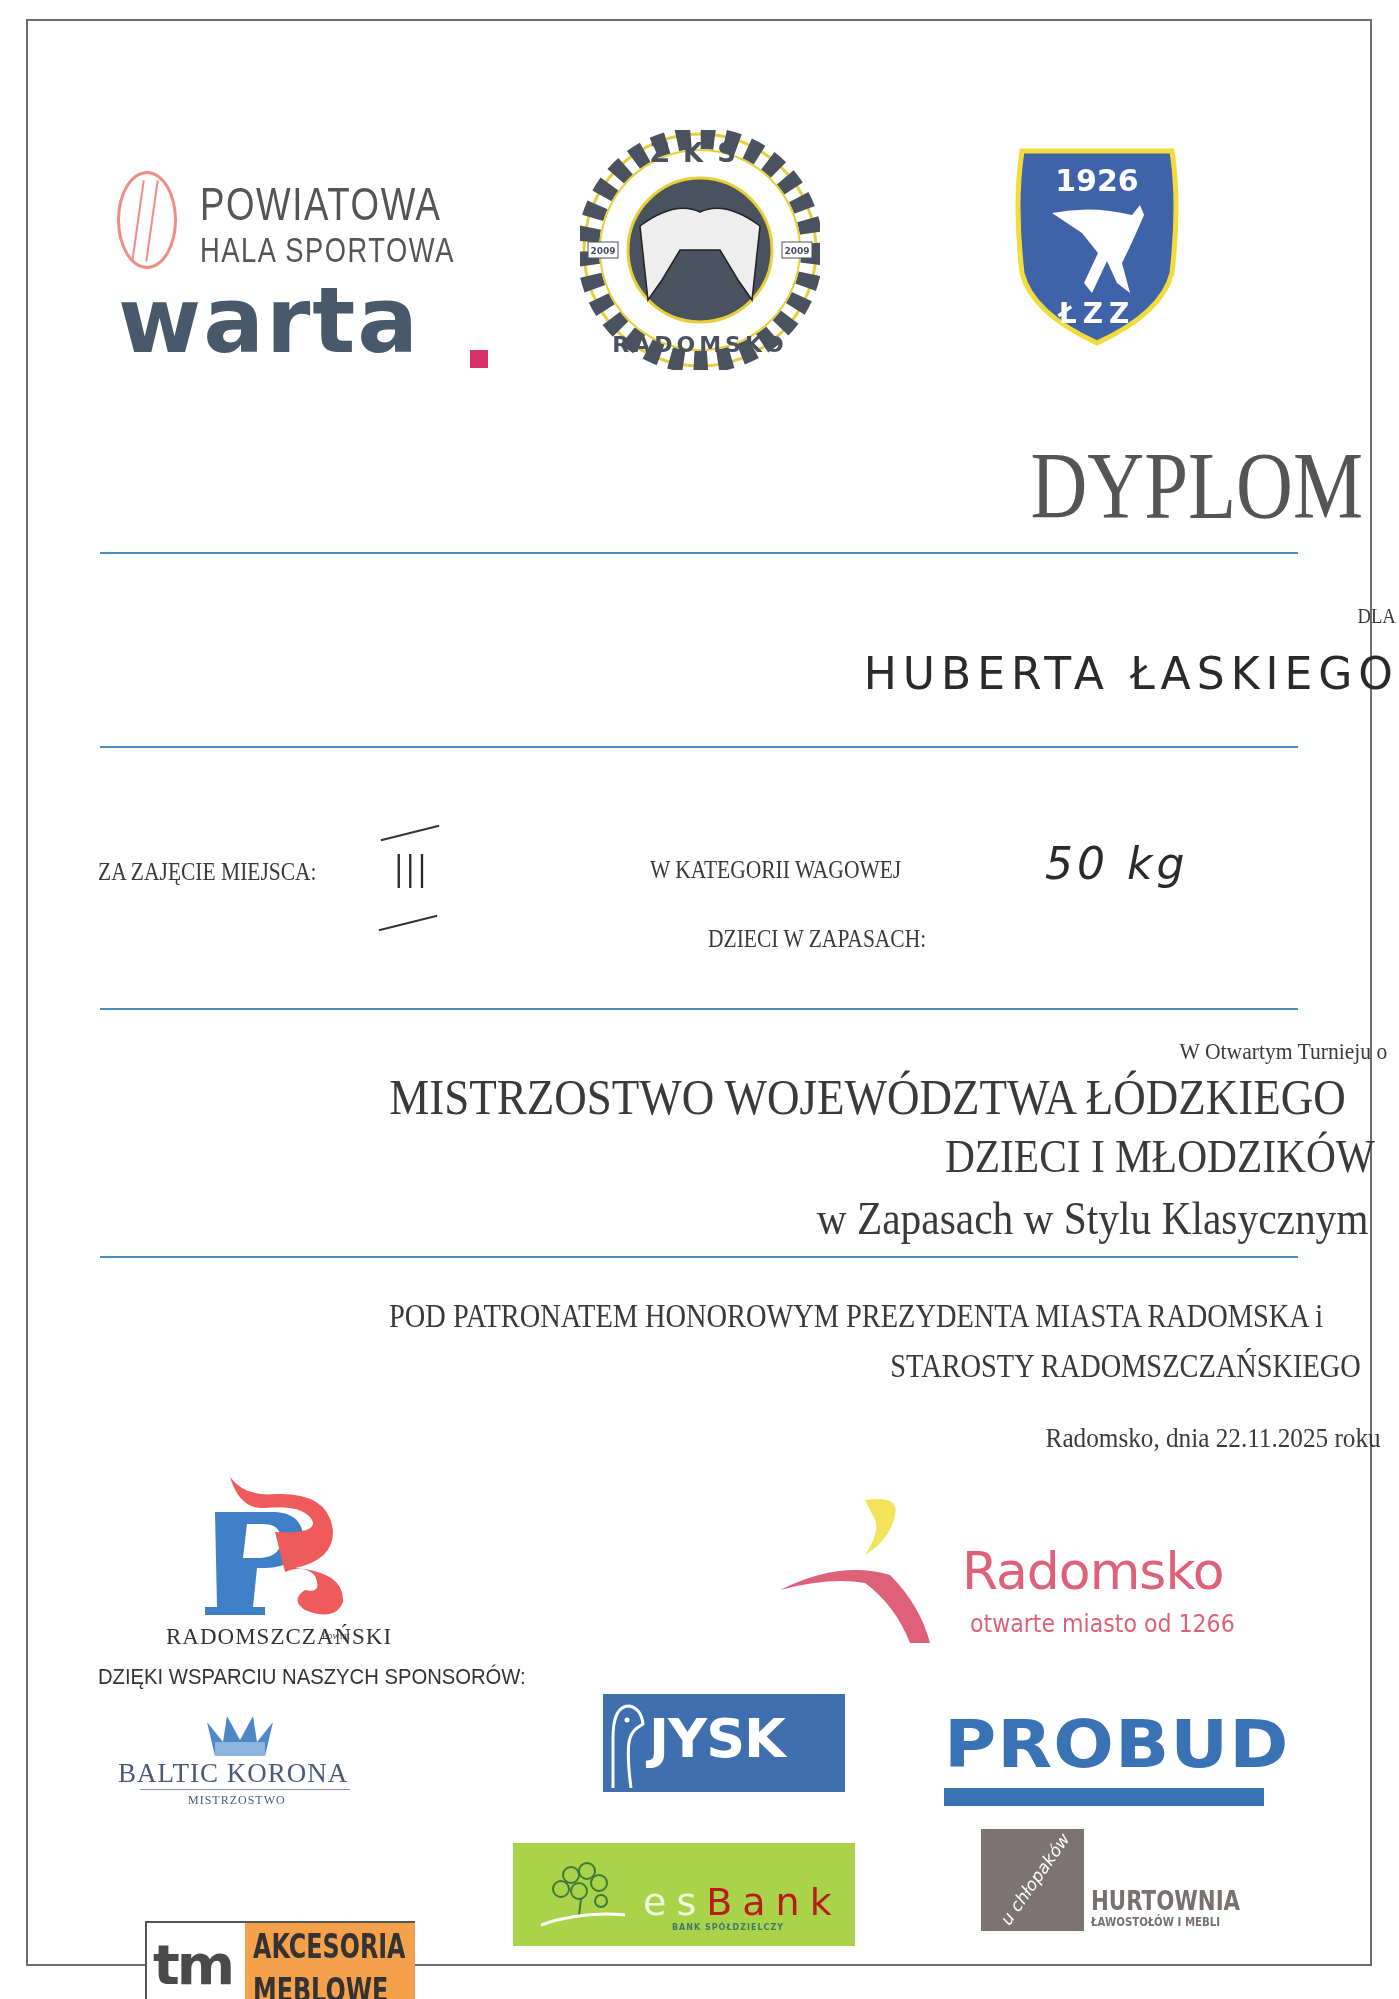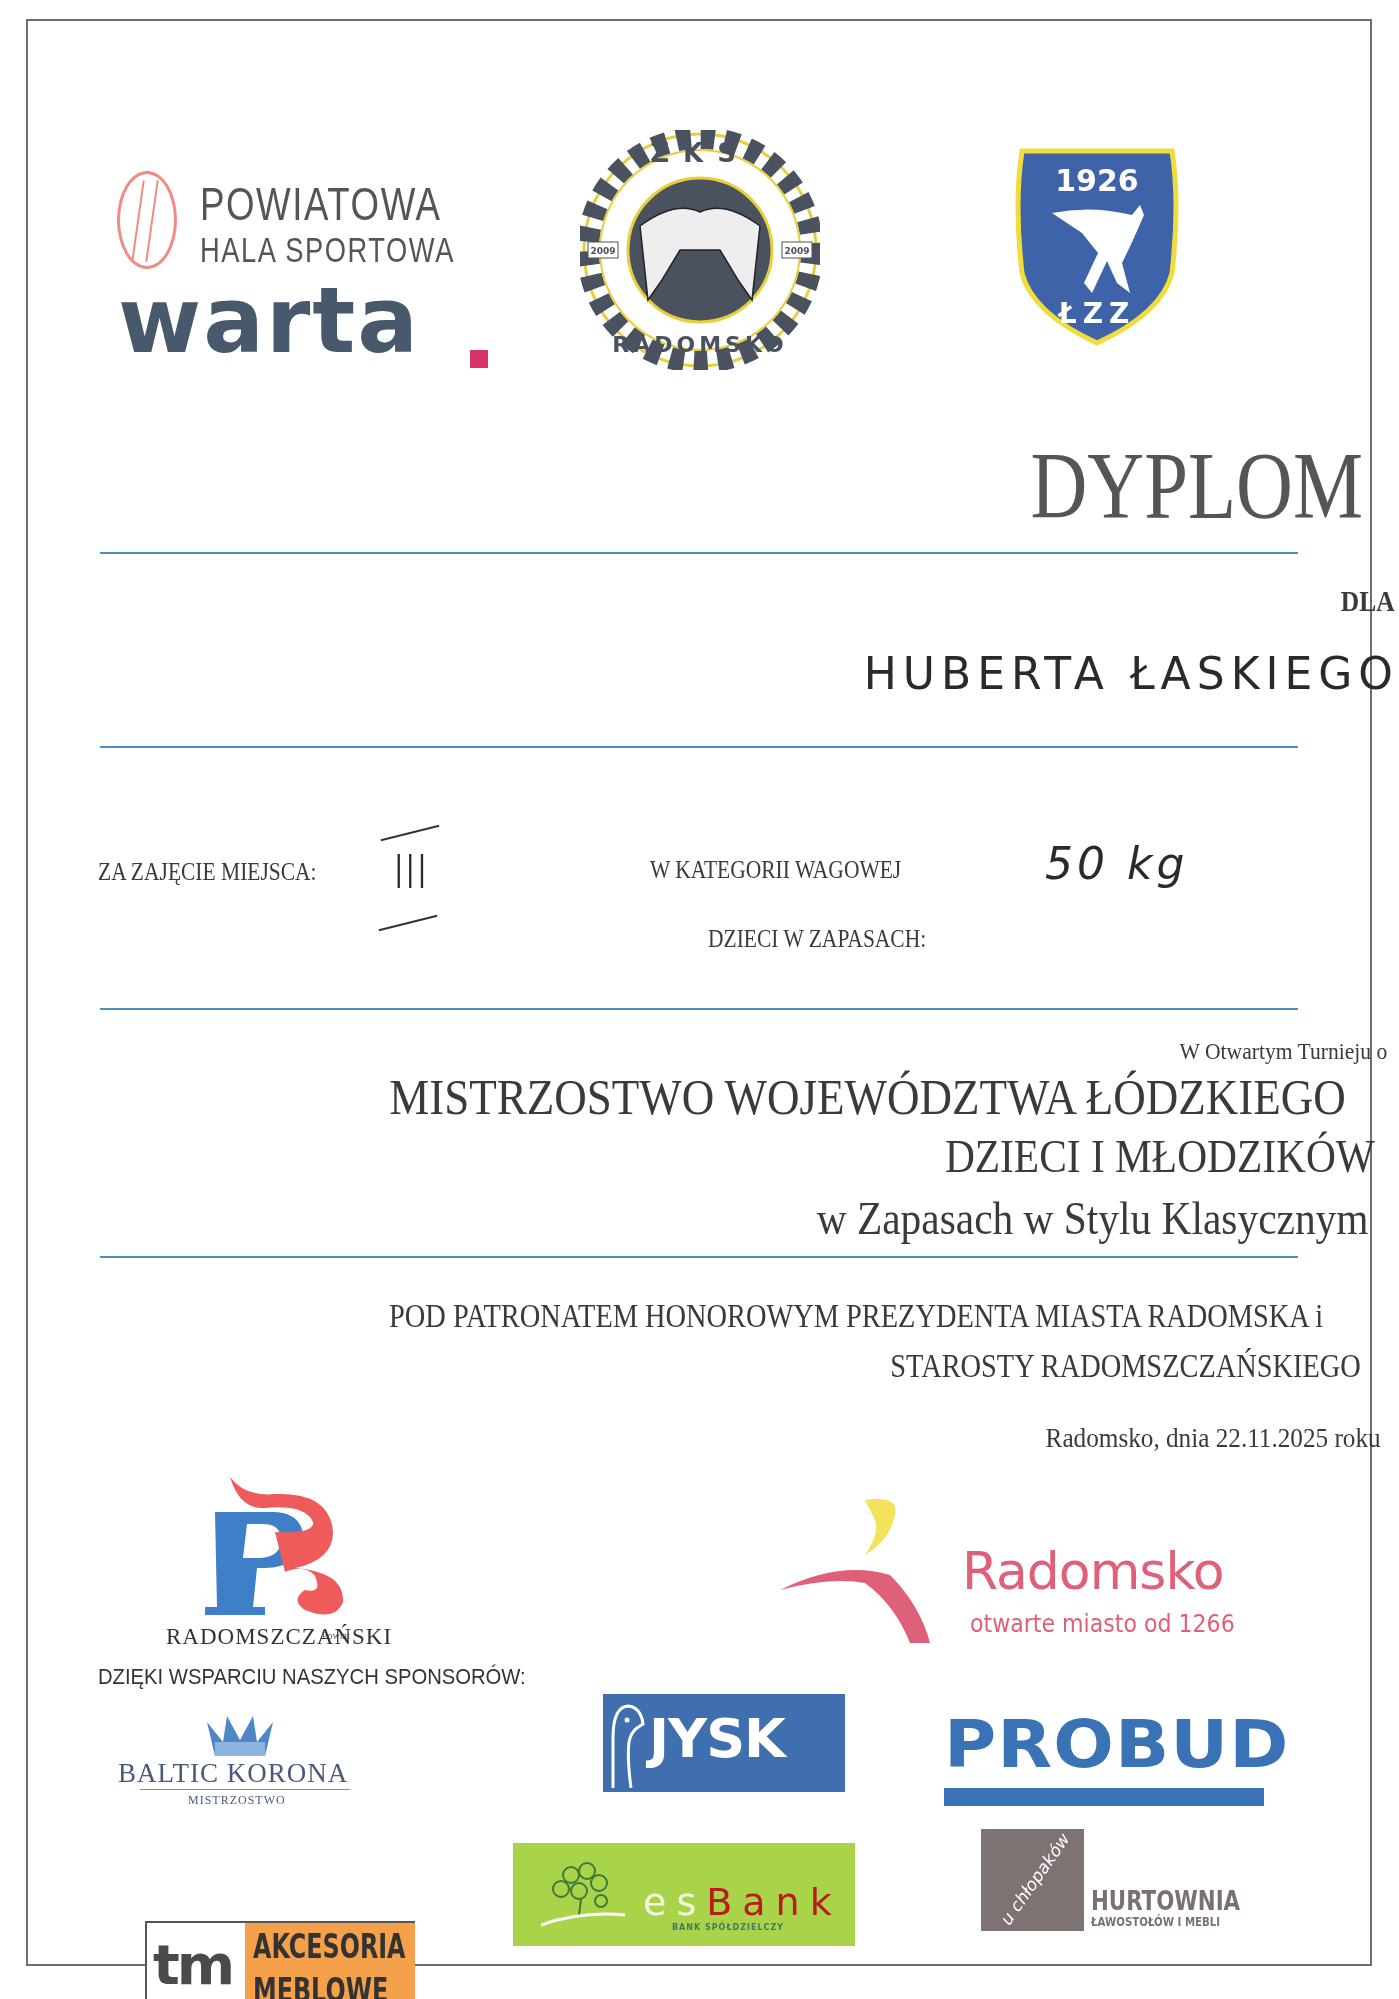--- a/index.html
+++ b/index.html
@@ -59,21 +59,21 @@
   <text x="85" y="48" font-size="30" text-anchor="middle" fill="#ffffff" font-family="DejaVu Sans, sans-serif" font-weight="bold">1926</text>
   <path d="M40 70 Q80 62 120 72 L128 62 L132 72 Q120 100 110 120 L118 150 L105 140 L95 118 L80 150 L72 140 L86 110 L70 90 Q55 80 40 70 Z" fill="#ffffff"></path>
   <text x="85" y="180" font-size="28" text-anchor="middle" fill="#ffffff" font-family="DejaVu Sans, sans-serif" font-weight="bold" letter-spacing="6">ŁZZ</text>
 </svg>
 
 <div class="abs center" style="top:430px;">
   <span style="display:inline-block;font-size:96px;color:#555;transform:scaleX(0.82);font-family:'Liberation Serif','DejaVu Serif',serif;">DYPLOM</span>
 </div>
 <div class="rule" style="top:552px;"></div>
 
-<div class="abs center" style="top:584px;font-size:30px;font-weight:bold;">
+<div class="abs center" style="top:603px;font-size:22px;">
   <span style="display:inline-block;transform:scaleX(0.85);">DLA</span>
 </div>
 <div class="abs center hand" style="top:648px;font-size:44px;">HUBERTA ŁASKIEGO</div>
 <div class="rule" style="top:746px;"></div>
 
 <div class="abs" style="left:98px;top:858px;font-size:25px;white-space:nowrap;transform:scaleX(0.86);transform-origin:left;">ZA ZAJĘCIE MIEJSCA:</div>
 <div class="abs hand" style="left:392px;top:845px;font-size:46px;letter-spacing:-2px;font-weight:lighter;">III</div>
 <div class="abs" style="left:380px;top:832px;width:60px;height:2px;background:#333;transform:rotate(-14deg);"></div>
 <div class="abs" style="left:378px;top:922px;width:60px;height:2px;background:#333;transform:rotate(-14deg);"></div>
 <div class="abs" style="left:650px;top:856px;font-size:25px;white-space:nowrap;transform:scaleX(0.86);transform-origin:left;">W KATEGORII WAGOWEJ</div>

